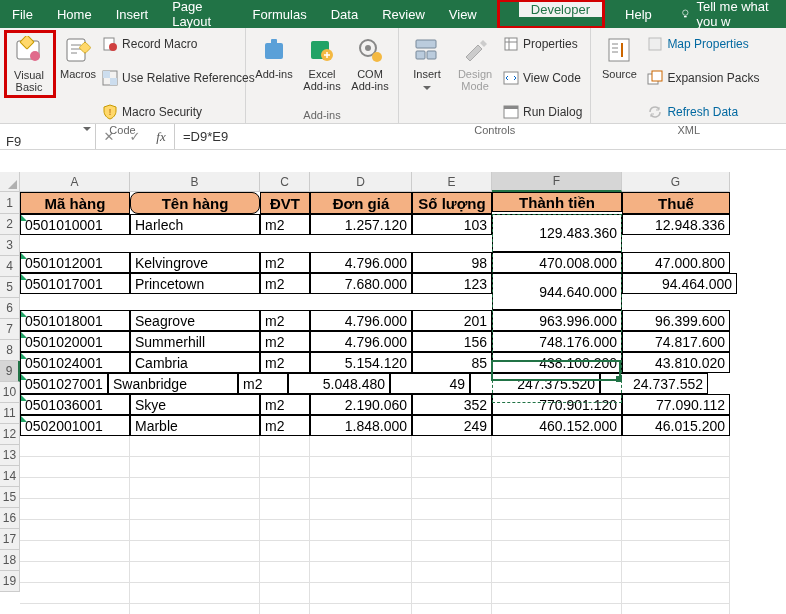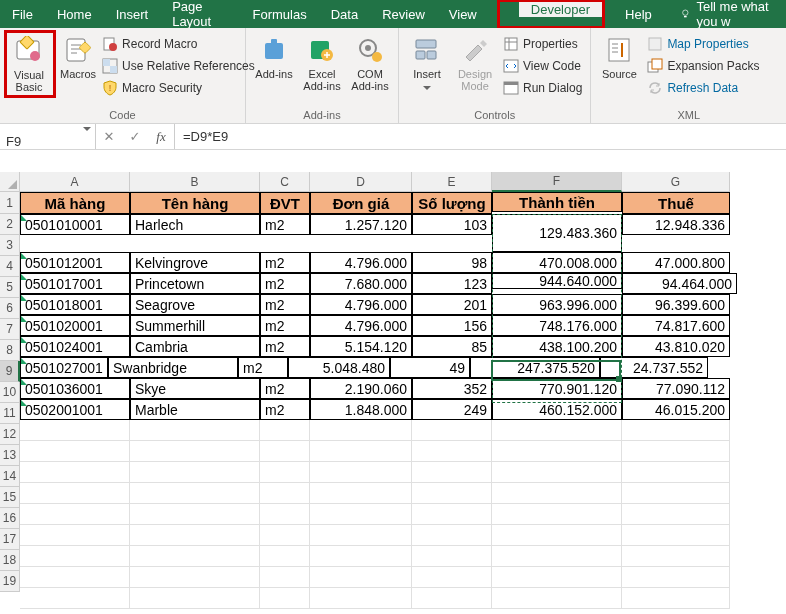--- a/index.html
+++ b/index.html
@@ -18,21 +18,21 @@
   .ribbon { background: #f3f2f1; height: 96px; border-bottom: 1px solid #d5d5d5; display: flex; position: relative; }
   .group { border-right: 1px solid #d5d5d5; padding: 4px 6px 2px 6px; display: flex; flex-direction: column; justify-content: space-between; }
   .group-label { text-align: center; font-size: 11px; color: #666; padding-top: 2px; }
   .group-body { display: flex; align-items: flex-start; gap: 4px; }
 
   .bigbtn { display: flex; flex-direction: column; align-items: center; justify-content: flex-start; width: 44px; padding-top: 2px; text-align: center; font-size: 11px; color: #333; line-height: 1.1; gap: 2px; }
   .bigbtn .ic { width: 32px; height: 32px; display: flex; align-items: center; justify-content: center; }
   .bigbtn.dis { color: #9e9e9e; }
   .bigbtn .lbl { min-height: 26px; }
 
-  .smcol { display: flex; flex-direction: column; gap: 2px; padding-top: 2px; }
+  .smcol { display: flex; flex-direction: column; gap: 14px; padding-top: 2px; }
   .smbtn { display: flex; align-items: center; gap: 4px; font-size: 12px; color: #333; height: 20px; padding: 0 2px; white-space: nowrap; }
   .smbtn.dis { color: #0369a1; }
   .smbtn .ic { width: 16px; height: 16px; display: flex; align-items: center; justify-content: center; flex-shrink: 0; }
 
   .vb-wrap { border: 3px solid #d20000; margin: -2px 0 -2px -2px; padding-right: 2px; }
 
   
   .fbar { height: 26px; border-bottom: 1px solid #d5d5d5; display: flex; align-items: stretch; background: #fff; }
   .namebox { width: 96px; border-right: 1px solid #ccc; display: flex; align-items: flex-end; padding: 0 6px; font-size: 13px; color: #333; position: relative; }
   .namebox .dd { position: absolute; right: 4px; top: 7px; }
@@ -337,21 +337,21 @@
           <div class="ch" style="width: 130px;">B</div>
           <div class="ch" style="width: 50px;">C</div>
           <div class="ch" style="width: 102px;">D</div>
           <div class="ch" style="width: 80px;">E</div>
           <div class="ch sel" style="width: 130px;">F</div>
           <div class="ch" style="width: 108px;">G</div>
         </div>
     <div class="cells" id="cells">
           <div class="row hdr">
             <div class="cell" style="width: 110px; height: 22px; position: relative;">Mã hàng</div>
-            <div class="cell" style="width: 130px; height: 22px; position: relative;">Tên hàng</div>
+            <div class="cell" style="width: 130px; height: 22px; position: relative; border-radius: 8px;">Tên hàng</div>
             <div class="cell" style="width: 50px; height: 22px; position: relative;">ĐVT</div>
             <div class="cell" style="width: 102px; height: 22px; position: relative;">Đơn giá</div>
             <div class="cell" style="width: 80px; height: 22px; position: relative;">Số lượng</div>
             <div class="cell" style="width: 130px; height: 20px; position: relative;">Thành tiền</div>
             <div class="cell" style="width: 108px; height: 22px; position: relative;">Thuế</div>
           </div>
           <div class="row data">
             <div class="cell tri" style="width: 110px; height: 21px; position: relative;">0501010001</div>
             <div class="cell" style="width: 130px; height: 21px; position: relative;">Harlech</div>
             <div class="cell" style="width: 50px; height: 21px; position: relative;">m2</div>
@@ -368,21 +368,21 @@
             <div class="cell num" style="width: 80px; height: 21px; position: relative;">98</div>
             <div class="cell num" style="width: 130px; height: 21px; position: relative;">470.008.000</div>
             <div class="cell num" style="width: 108px; height: 21px; position: relative;">47.000.800</div>
           </div>
           <div class="row data">
             <div class="cell tri" style="width: 110px; height: 21px; position: relative;">0501017001</div>
             <div class="cell" style="width: 130px; height: 21px; position: relative;">Princetown</div>
             <div class="cell" style="width: 50px; height: 21px; position: relative;">m2</div>
             <div class="cell num" style="width: 102px; height: 21px; position: relative;">7.680.000</div>
             <div class="cell num" style="width: 80px; height: 21px; position: relative;">123</div>
-            <div class="cell num" style="width: 130px; height: 16px; position: relative;">944.640.000</div>
+            <div class="cell num" style="width: 130px; height: 37px; position: relative;">944.640.000</div>
             <div class="cell num" style="width: 115px; height: 21px; position: relative;">94.464.000</div>
           </div>
           <div class="row data">
             <div class="cell tri" style="width: 110px; height: 21px; position: relative;">0501018001</div>
             <div class="cell" style="width: 130px; height: 21px; position: relative;">Seagrove</div>
             <div class="cell" style="width: 50px; height: 21px; position: relative;">m2</div>
             <div class="cell num" style="width: 102px; height: 21px; position: relative;">4.796.000</div>
             <div class="cell num" style="width: 80px; height: 21px; position: relative;">201</div>
             <div class="cell num" style="width: 130px; height: 21px; position: relative;">963.996.000</div>
             <div class="cell num" style="width: 108px; height: 21px; position: relative;">96.399.600</div>

